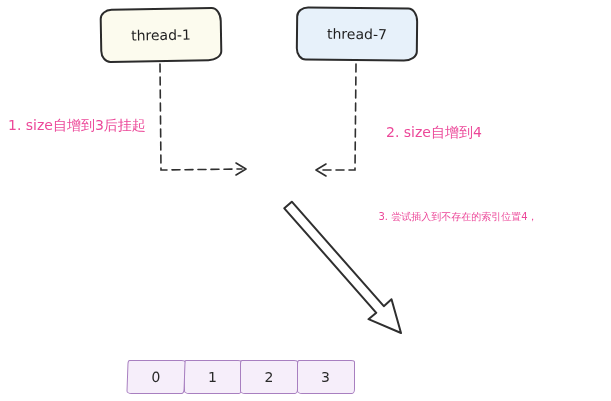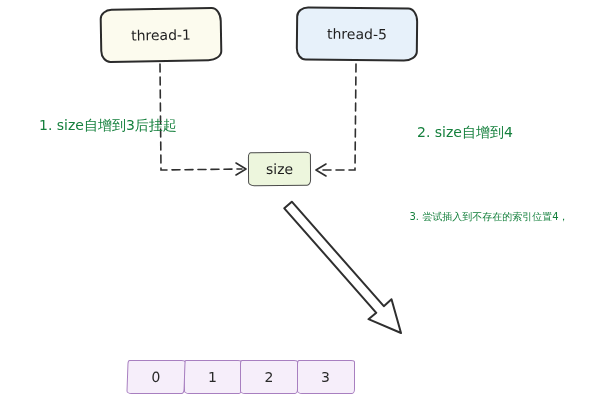--- a/index.html
+++ b/index.html
@@ -54,23 +54,22 @@
     width: 63px;
     height: 34px;
     background: #edf6dd;
     border: 1.6px solid #4a4a4a;
     border-radius: 3px 5px 4px 6px / 5px 3px 6px 4px;
     transform: rotate(-0.4deg);
   }
   .annotation {
     position: absolute;
     font-size: 14px;
-    color: #15803d;
+    color: #ec4899;
     white-space: nowrap;
-    margin-left: 31px;
   }
   .step1 { left: 8px; top: 117px; }
   .step2 { left: 386px; top: 124px; }
   .step3 {
     left: 322px; top: 209px;
     width: 272px;
     text-align: center;
     font-size: 10px;
     line-height: 1.5;
     white-space: normal;
@@ -110,26 +109,23 @@
     <path d="M326,164 L316,170 L326,176" fill="none" stroke="#2f2f2f" stroke-width="1.6" stroke-linecap="round" stroke-linejoin="round"></path>
 
     <polygon points="284.3,208.3 376.3,312.8 368.5,319.2 401,333 391.5,299.3 383.8,306.2 291.8,201.7" fill="#ffffff" stroke="#2f2f2f" stroke-width="2" stroke-linejoin="round"></polygon>
   </svg>
 
   <div class="node thread-box thread1">
     <span>thread-1</span>
   </div>
 
   <div class="node thread-box thread2">
-    <span>thread-5</span>
+    <span>thread-7</span>
   </div>
 
-  <div class="node size-box">
-    <span>size</span>
-  </div>
 
   <div class="annotation step1">1. size自增到3后挂起</div>
   <div class="annotation step2">2. size自增到4</div>
   <div class="annotation step3">
     <div>3. 尝试插入到不存在的索引位置4，</div>
   </div>
 
   <div class="array-row">
     <div class="array-cell">
       <span>0</span>

